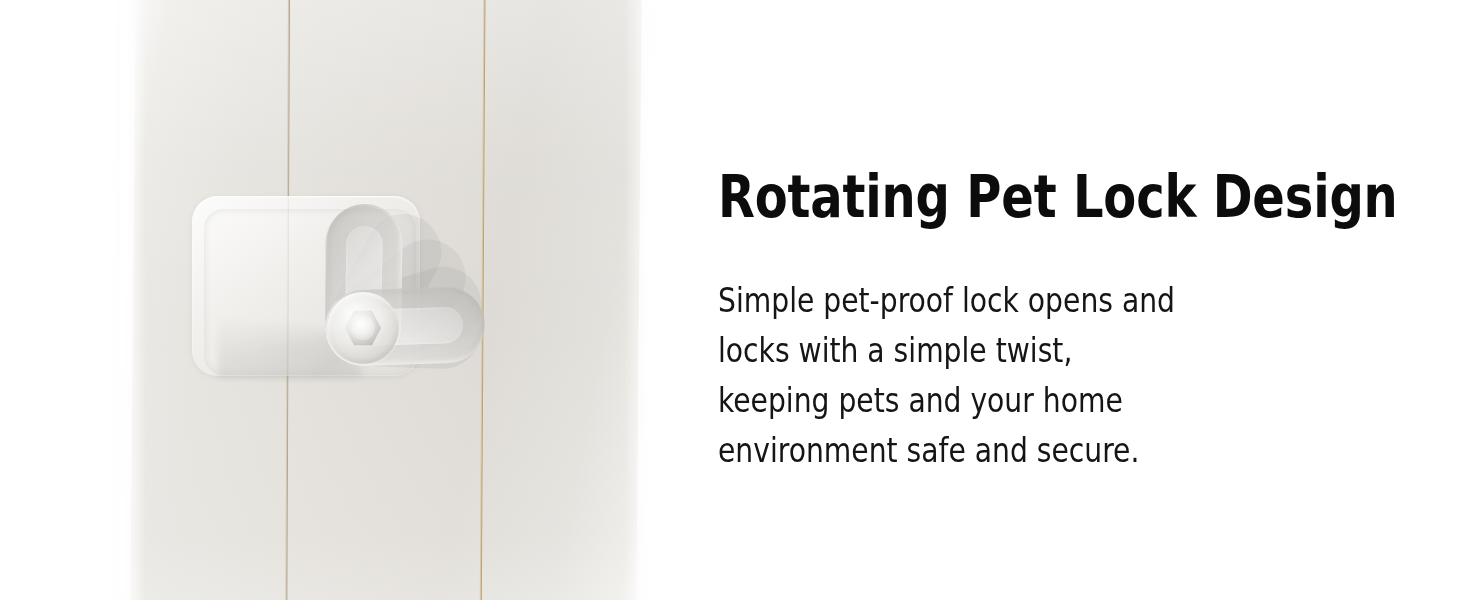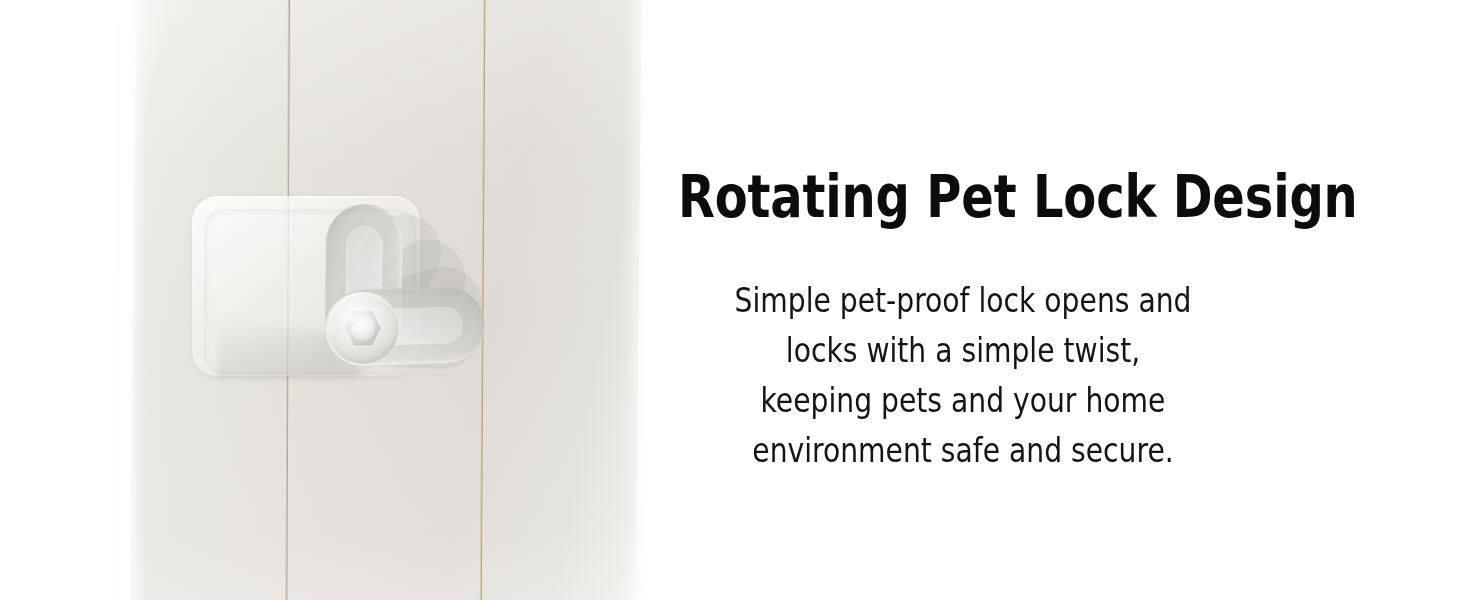--- a/index.html
+++ b/index.html
@@ -268,25 +268,24 @@
       radial-gradient(circle at 40% 34%,
         #ffffff 0%,
         #f2f2f0 45%,
         #dedddb 80%,
         #cbcac7 100%);
   }
 
   
   .copy {
     position: absolute;
-    left: 678px;
+    left: 718px;
     top: 0;
     width: 730px;
     height: 464px;
-    text-align: center;
   }
   .headline {
     position: absolute;
     left: 0;
     top: 166px;
     margin: 0;
     font-family: "DejaVu Sans Condensed", "Liberation Sans Narrow", "Liberation Sans", sans-serif;
     font-size: 58px;
     line-height: 62px;
     font-weight: 700;

